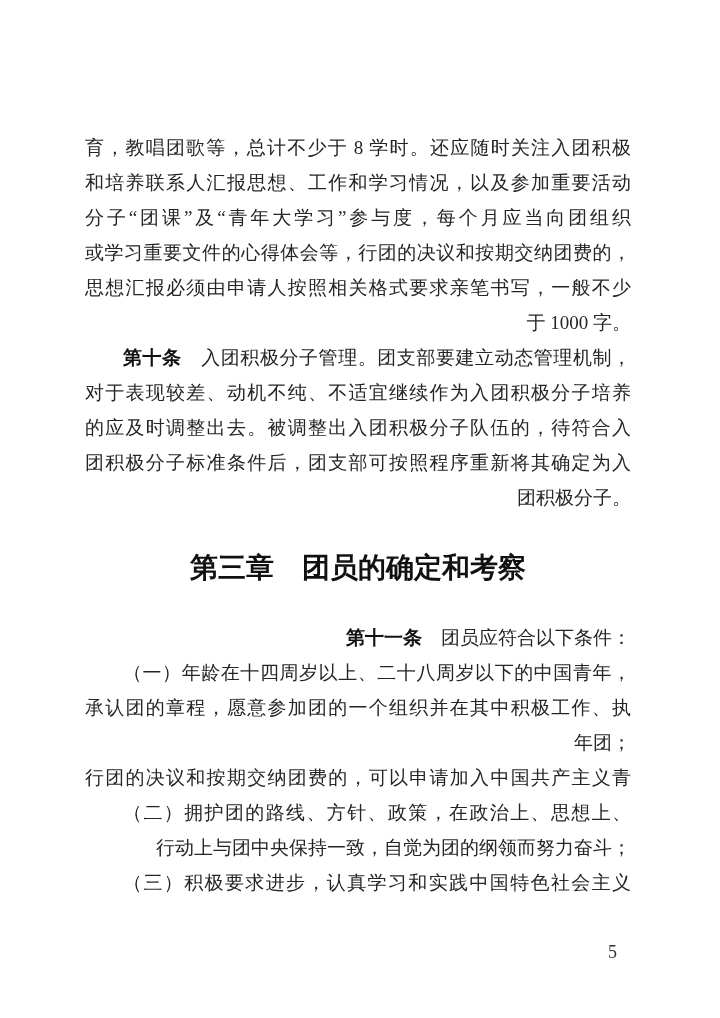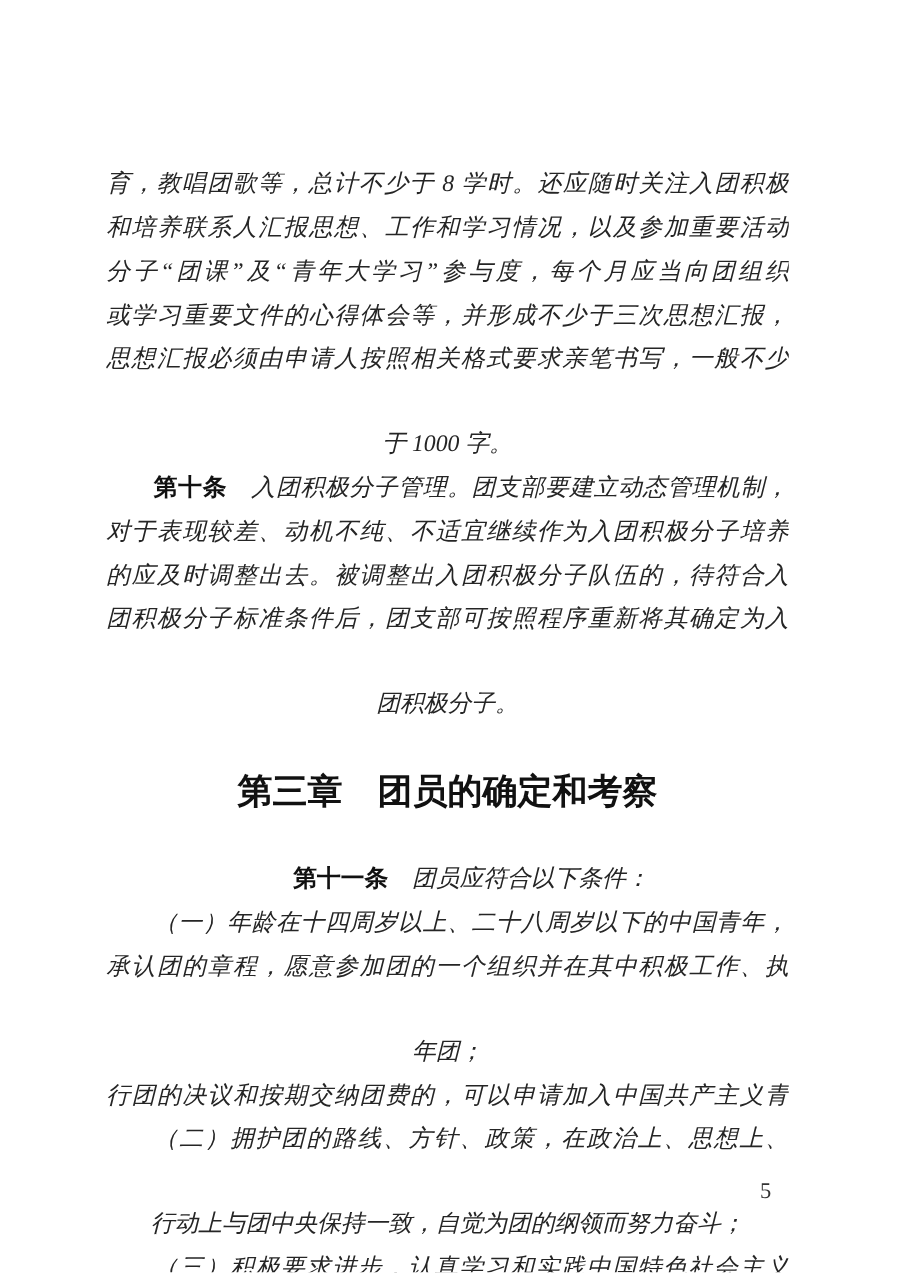--- a/index.html
+++ b/index.html
@@ -15,53 +15,53 @@
   .content {
     position: absolute;
     left: 85px;
     top: 130px;
     width: 546px;
     font-size: 19px;
     line-height: 35px;
   }
   .line { height: 35px; overflow: hidden; }
   .justify { text-align: justify; text-align-last: justify; }
-  .left { text-align: center; margin-top: 33px; }
+  .left { text-align: right; }
   .indent { text-indent: 2em; }
   .heading {
     text-align: left;
     text-align-last: center;
     margin: 35px 0;
     font-size: 28px;
     height: 35px;
   }
   .bold-run {
     font-weight: bold;
     font-family: Liberation Mono, monospace;
     color: #111111;
   }
-  .run { font-weight: normal; font-style: italic; }
+  .run { font-weight: normal; }
   .page-number {
     position: absolute;
     top: 940px;
     right: 103px;
     font-size: 18px;
     line-height: 24px;
     color: #333333;
   }
 </style>
 </head>
 <body>
 
 <div class="page" style="background: rgb(255, 255, 255); color: rgb(37, 37, 37);">
   <div class="content">
       <div class="line justify"><span class="run">育，教唱团歌等，总计不少于 8 学时。还应随时关注入团积极</span></div>
       <div class="line justify"><span class="run">和培养联系人汇报思想、工作和学习情况，以及参加重要活动</span></div>
       <div class="line justify"><span class="run">分子“团课”及“青年大学习”参与度，每个月应当向团组织</span></div>
-      <div class="line justify"><span class="run">或学习重要文件的心得体会等，并形成不少于三次思想汇报，</span></div>
+      <div class="line justify"><span class="run">或学习重要文件的心得体会等，行团的决议和按期交纳团费的，</span></div>
       <div class="line justify"><span class="run">思想汇报必须由申请人按照相关格式要求亲笔书写，一般不少</span></div>
       <div class="line left"><span class="run">于 1000 字。</span></div>
       <div class="line justify indent"><span class="bold-run" style="color: rgb(17, 17, 17);">第十条</span><span class="run">　入团积极分子管理。团支部要建立动态管理机制，</span></div>
       <div class="line justify"><span class="run">对于表现较差、动机不纯、不适宜继续作为入团积极分子培养</span></div>
       <div class="line justify"><span class="run">的应及时调整出去。被调整出入团积极分子队伍的，待符合入</span></div>
       <div class="line justify"><span class="run">团积极分子标准条件后，团支部可按照程序重新将其确定为入</span></div>
       <div class="line left"><span class="run">团积极分子。</span></div>
       <div class="line heading"><span class="bold-run" style="color: rgb(17, 17, 17);">第三章　团员的确定和考察</span></div>
       <div class="line left indent"><span class="bold-run" style="color: rgb(17, 17, 17);">第十一条</span><span class="run">　团员应符合以下条件：</span></div>
       <div class="line justify indent"><span class="run">（一）年龄在十四周岁以上、二十八周岁以下的中国青年，</span></div>

